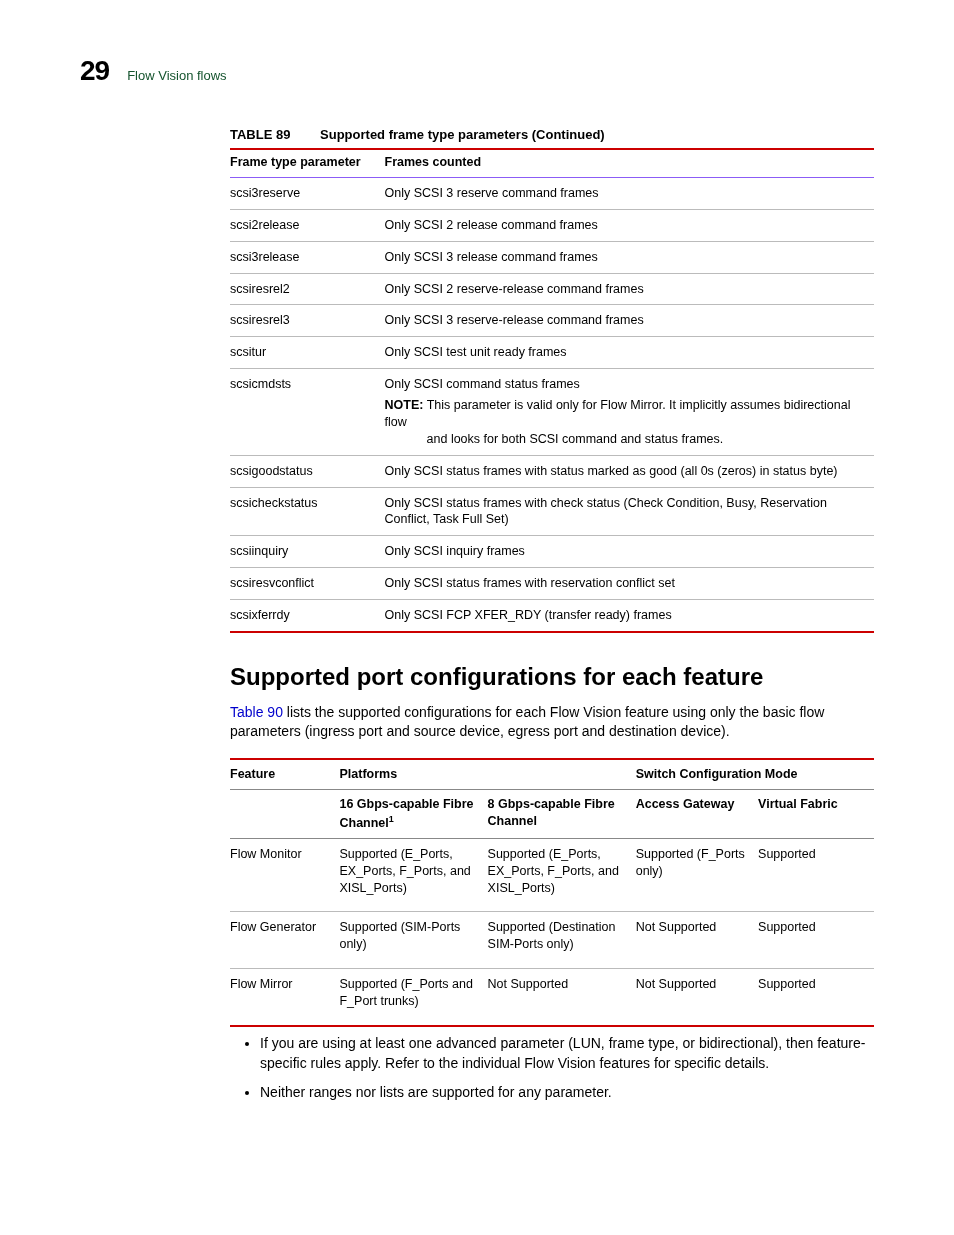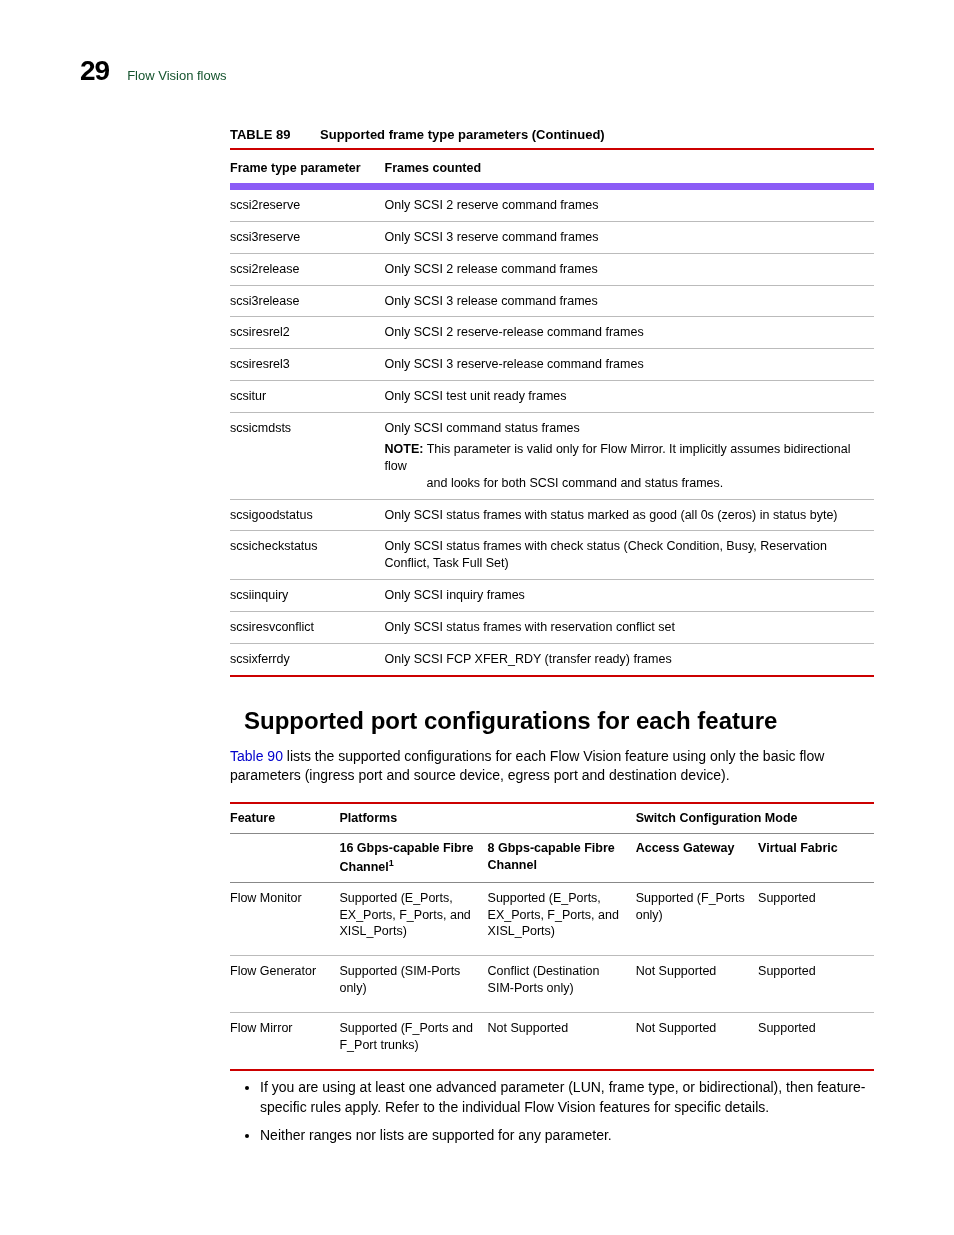--- a/index.html
+++ b/index.html
@@ -44,24 +44,24 @@
     font-weight: bold;
   }
   table.doc {
     border-collapse: collapse;
     width: 100%;
     font-size: 12.5px;
     line-height: 1.35;
   }
   table.doc thead tr.toprule th {
     border-top: 2px solid #cc0000;
-    border-bottom: 7px solid #8b5cf6;
+    border-bottom: 1px solid #8b5cf6;
     text-align: left;
     font-weight: bold;
-    padding: 10px 10px 6px 0;
+    padding: 4px 10px 6px 0;
   }
   table.doc tbody td {
     border-bottom: 1px solid #bbb;
     padding: 7px 10px 7px 0;
     vertical-align: top;
   }
   table.doc tbody tr:last-child td {
     border-bottom: 2px solid #cc0000;
   }
   .note-inline {
@@ -75,21 +75,21 @@
   .note-body {
     display: inline;
   }
   .note-cont {
     display: block;
     padding-left: 42px;
   }
   h2.section {
     font-size: 24px;
     font-weight: bold;
-    margin: 30px 0 12px 14px;
+    margin: 30px 0 12px 0;
   }
   p.body {
     font-size: 14px;
     line-height: 1.4;
     margin: 8px 0 16px 0;
   }
   a.xref {
     color: #0000cc;
     text-decoration: none;
   }
@@ -156,24 +156,20 @@
         <col style="width:24%">
         <col>
       </colgroup>
       <thead>
         <tr class="toprule">
           <th>Frame type parameter</th>
           <th>Frames counted</th>
         </tr>
       </thead>
       <tbody>
-        <tr>
-            <td>scsi2reserve</td>
-            <td>Only SCSI 2 reserve command frames</td>
-          </tr>
         <tr>
             <td>scsi3reserve</td>
             <td>Only SCSI 3 reserve command frames</td>
           </tr>
         <tr>
             <td>scsi2release</td>
             <td>Only SCSI 2 release command frames</td>
           </tr>
         <tr>
             <td>scsi3release</td>
@@ -257,21 +253,21 @@
         <tr>
           <td>Flow Monitor</td>
           <td>Supported (E_Ports, EX_Ports, F_Ports, and XISL_Ports)</td>
           <td>Supported (E_Ports, EX_Ports, F_Ports, and XISL_Ports)</td>
           <td>Supported (F_Ports only)</td>
           <td>Supported</td>
         </tr>
         <tr>
           <td>Flow Generator</td>
           <td>Supported (SIM-Ports only)</td>
-          <td>Conflict (Destination SIM-Ports only)</td>
+          <td>Supported (Destination SIM-Ports only)</td>
           <td>Not Supported</td>
           <td>Supported</td>
         </tr>
         <tr>
           <td>Flow Mirror</td>
           <td>Supported (F_Ports and F_Port trunks)</td>
           <td>Not Supported</td>
           <td>Not Supported</td>
           <td>Supported</td>
         </tr>

